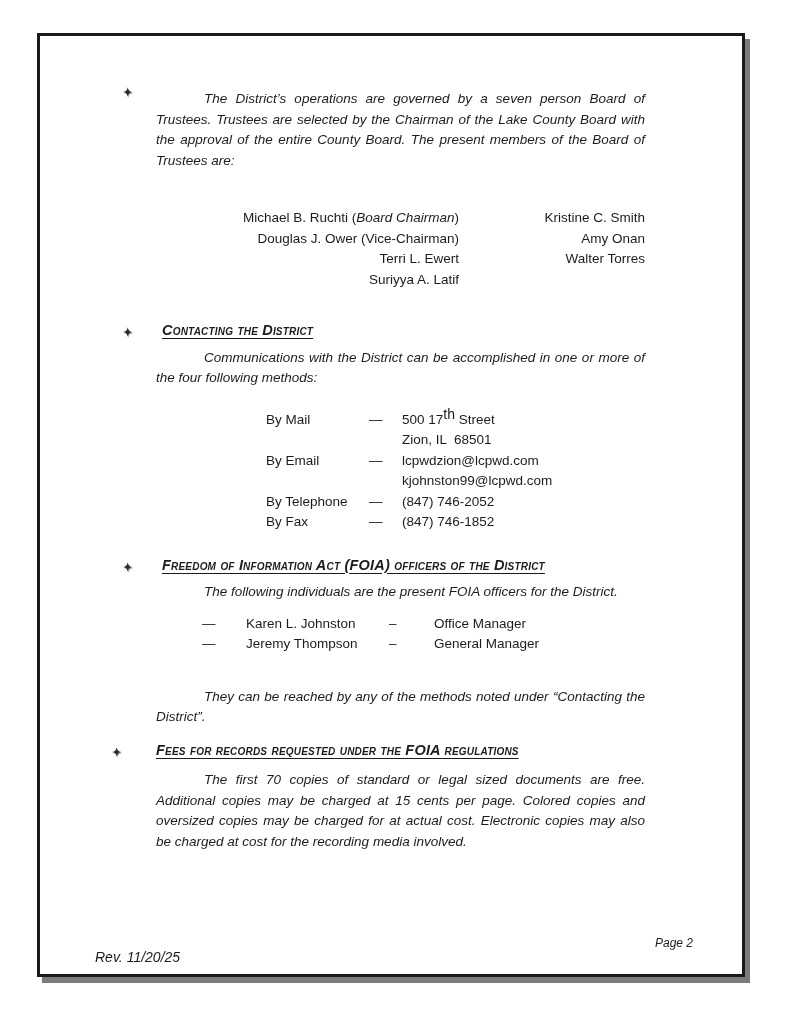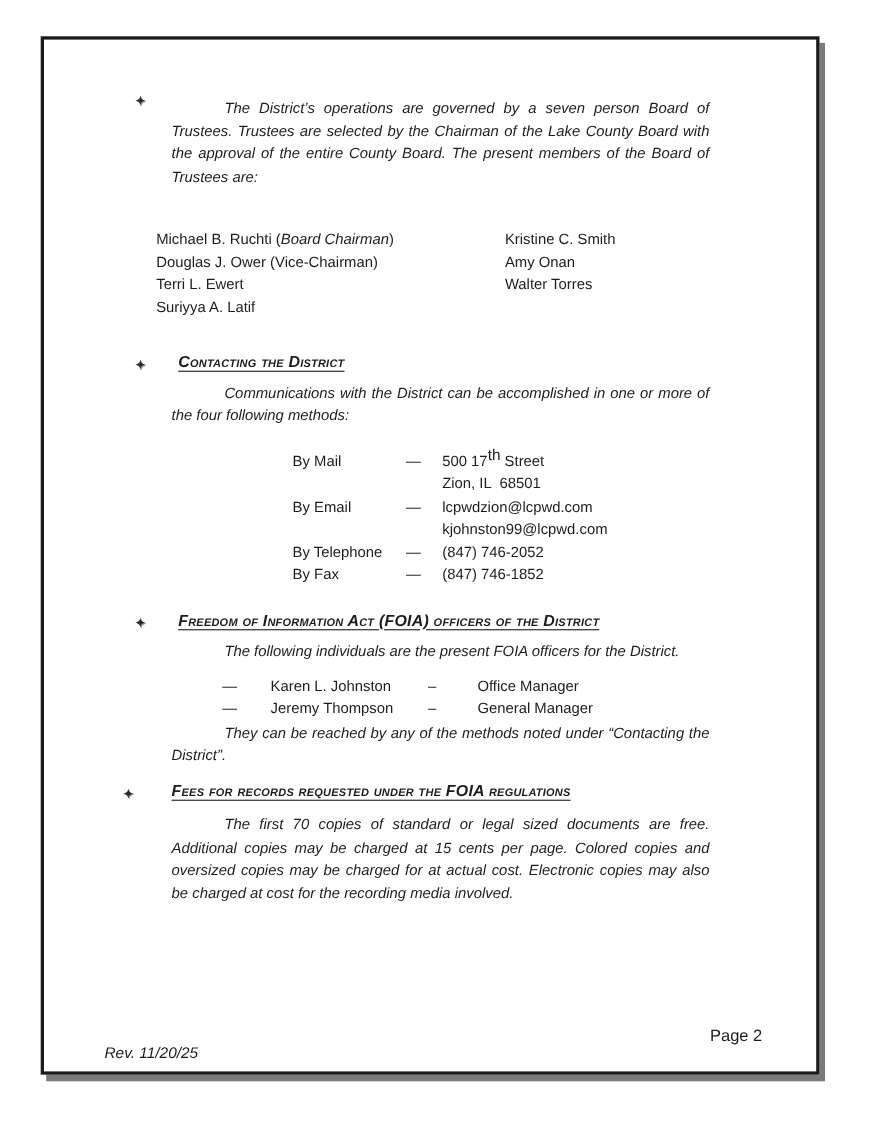--- a/index.html
+++ b/index.html
@@ -61,38 +61,38 @@
   .hrow.outdent .bullet { left: -44px; }
   
   .para {
     margin: 9px 0 0 0;
     text-align: justify;
     text-indent: 48px;
     font-style: italic;
   }
   
   .names { margin: 37px 0 0 -14px; }
-  .nrow { display: flex; }
+  .nrow { display: flex; text-align: right; }
   .ncol-l { width: 317px; }
   .ncol-r { flex: 1; }
   
   .contact { margin: 21px 0 0 110px; }
   .crow { display: flex; }
   .clabel { width: 103px; white-space: pre; }
   .cdash  { width: 33px;  white-space: pre; }
   .cval   { white-space: pre; }
   .cval sup { font-size: 14px; line-height: 0; }
   
   .officers { margin: 11px 0 0 46px; }
   .orow { display: flex; }
   .odash  { width: 44px; white-space: pre; }
   .oname  { width: 143px; white-space: pre; }
   .osep   { width: 45px; white-space: pre; }
   .otitle { white-space: pre; }
-  .para.closing { margin-top: 2px; }
+  .para.closing { margin-top: 32px; }
   .hrow.mt-board { margin-top: 0; }
   .hrow.mt-contact { margin-top: 30px; }
   .hrow.mt-foia { margin-top: 22px; }
   .hrow.mt-fees { margin-top: 12px; }
   .para.mt-contact-intro { margin-top: 7px; }
   .para.mt-foia-intro { margin-top: 7px; }
   .para.mt-fees-body { margin-top: 10px; }
   
   .posted {
     margin-top: 30px;
@@ -103,21 +103,22 @@
     font-size: 17.5px;
     letter-spacing: 7px;
     word-spacing: 7px;
     color: #111111;
   }
   
   .page-num {
     position: absolute;
     right: 49px;
     bottom: 24px;
-    font-size: 15px;
+    font-size: 12px;
+    font-style: italic;
     color: #1c1c1c;
   }
   .rev {
     position: absolute;
     left: 55px;
     bottom: 9px;
     font-size: 14px;
     font-style: italic;
     color: #1c1c1c;
   }

